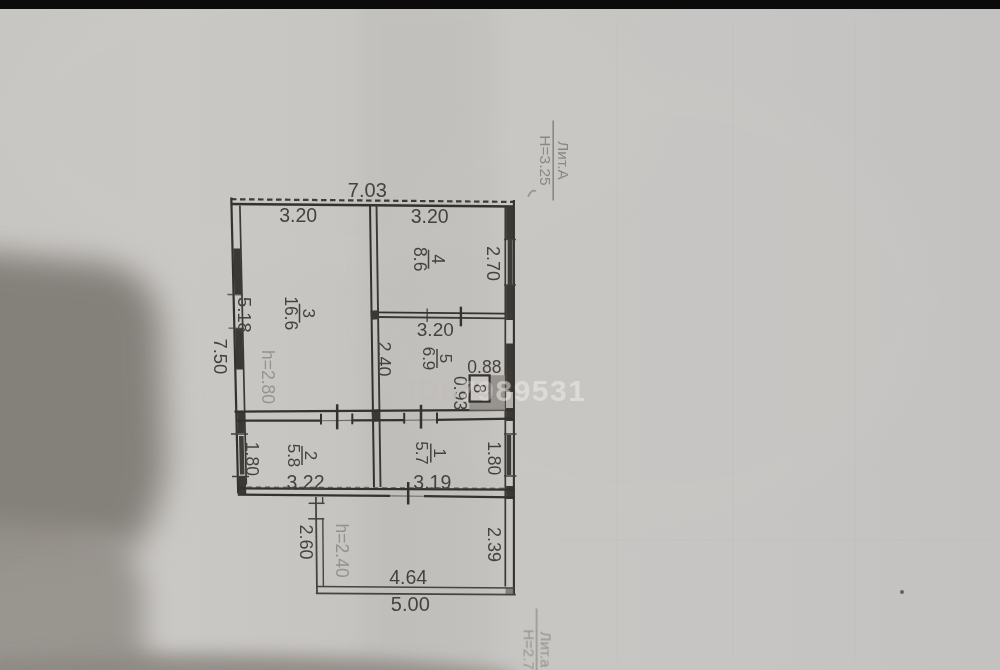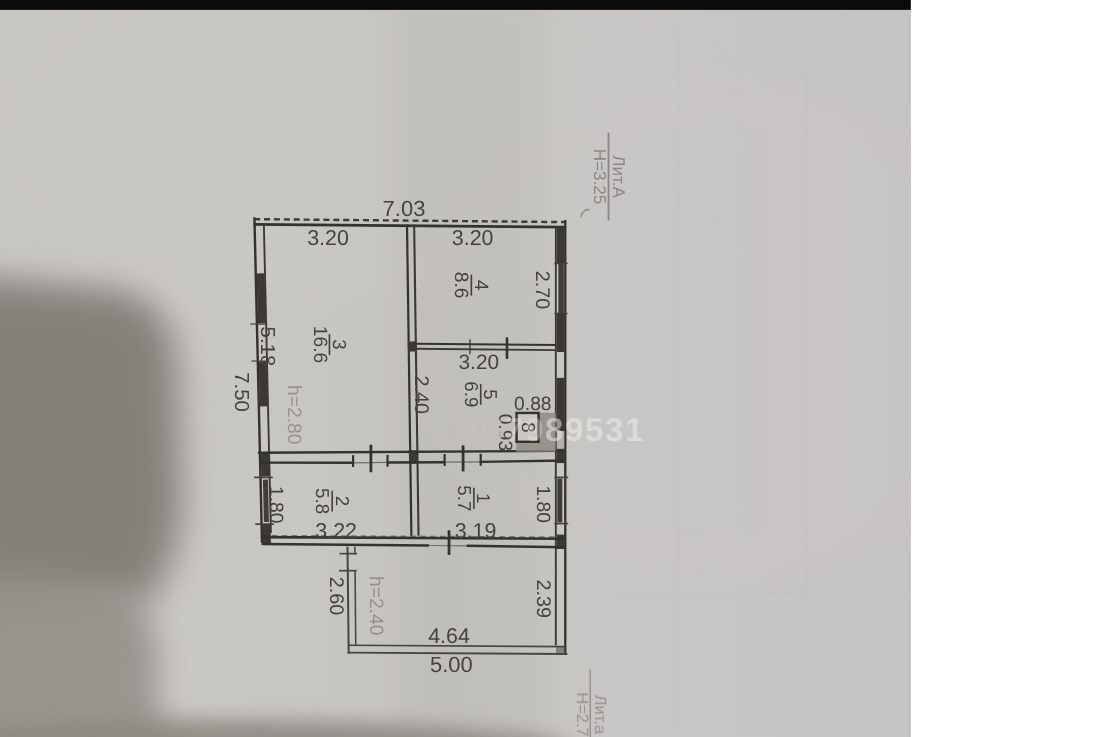--- a/index.html
+++ b/index.html
@@ -1,16 +1,16 @@
 <!DOCTYPE html>
 <html><head>
 <meta charset="utf-8">
 <style>
 html,body{margin:0;padding:0}
-#page{position:relative;width:828px;height:670px;background:#c9c7c4;overflow:hidden;font-family:"Liberation Sans",sans-serif}
+#page{position:relative;width:1000px;height:670px;background:#c9c7c4;overflow:hidden;font-family:"Liberation Sans",sans-serif}
 svg{position:absolute;left:0;top:0}
 </style>
 </head>
 <body>
 <div id="page">
 <svg width="1000" height="670" viewBox="0 0 1000 670">
 <defs>
 <filter id="blob" x="-50%" y="-50%" width="200%" height="200%">
           <feGaussianBlur stdDeviation="14"></feGaussianBlur>
         </filter>

